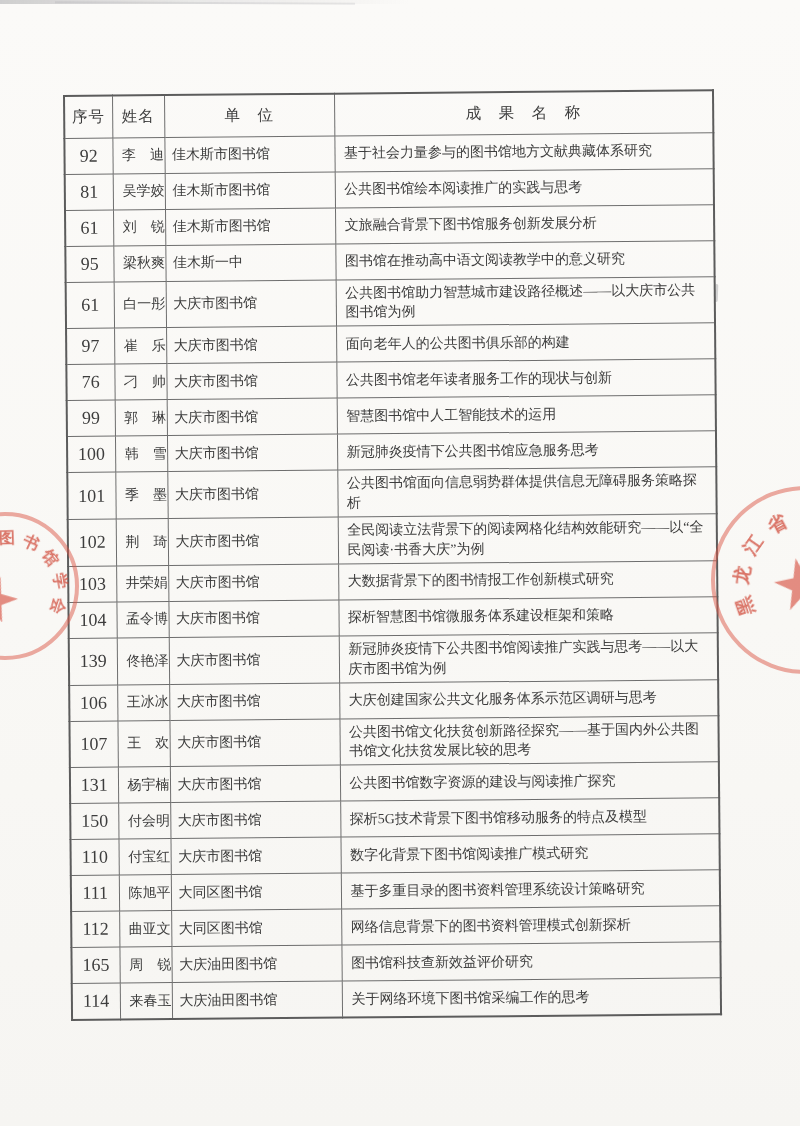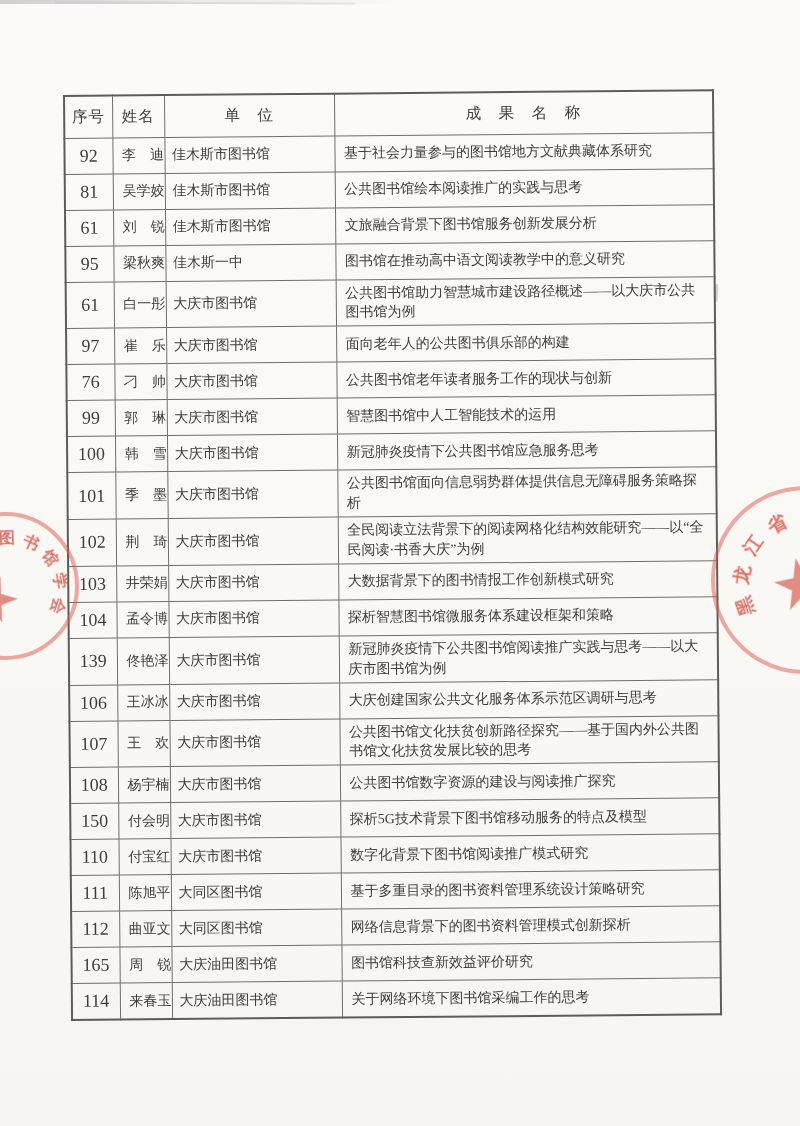--- a/index.html
+++ b/index.html
@@ -207,21 +207,21 @@
             <td class="c-org">大庆市图书馆</td>
             <td class="c-title">大庆创建国家公共文化服务体系示范区调研与思考</td>
           </tr>
           <tr>
             <td class="c-no">107</td>
             <td class="c-name">王　欢</td>
             <td class="c-org">大庆市图书馆</td>
             <td class="c-title">公共图书馆文化扶贫创新路径探究——基于国内外公共图书馆文化扶贫发展比较的思考</td>
           </tr>
           <tr>
-            <td class="c-no">108</td>
+            <td class="c-no">131</td>
             <td class="c-name">杨宇楠</td>
             <td class="c-org">大庆市图书馆</td>
             <td class="c-title">公共图书馆数字资源的建设与阅读推广探究</td>
           </tr>
           <tr>
             <td class="c-no">150</td>
             <td class="c-name">付会明</td>
             <td class="c-org">大庆市图书馆</td>
             <td class="c-title">探析5G技术背景下图书馆移动服务的特点及模型</td>
           </tr>

